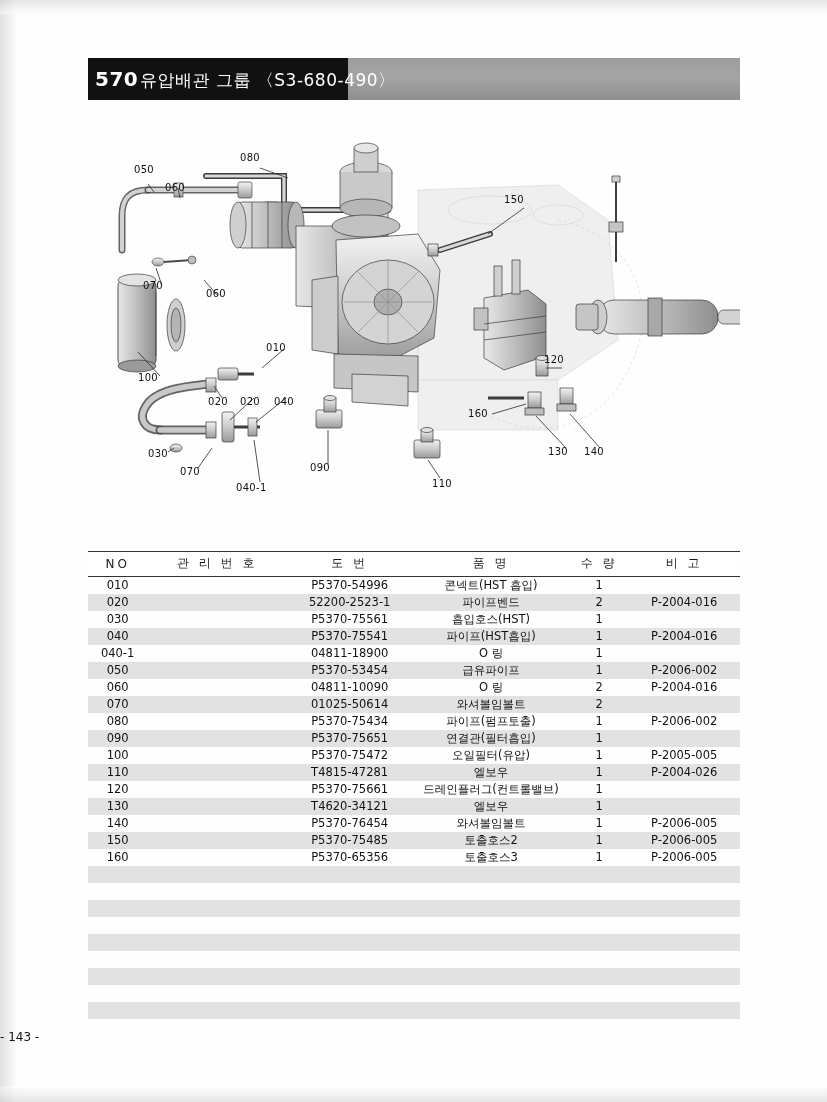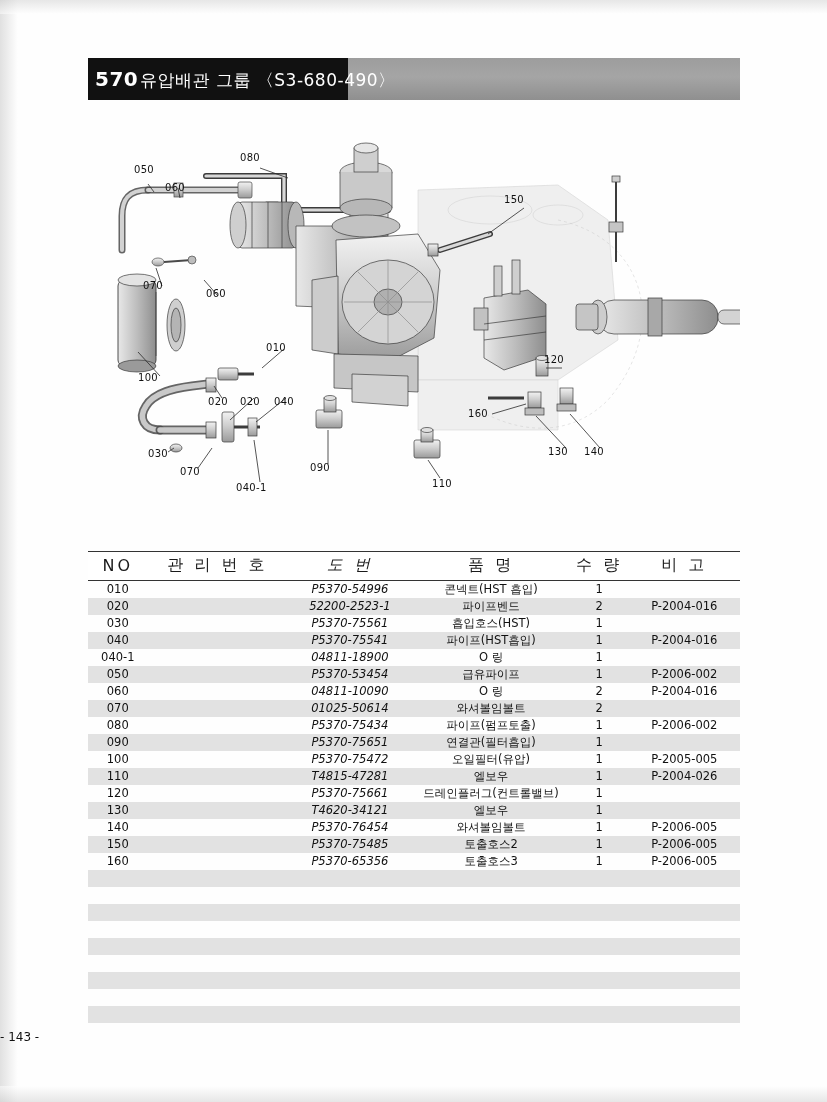--- a/index.html
+++ b/index.html
@@ -85,21 +85,21 @@
     width: 652px;
   }
   table.parts {
     border-collapse: collapse;
     width: 652px;
     font-size: 11px;
     font-family: "DejaVu Sans", "Liberation Sans", sans-serif;
   }
   table.parts thead th {
     font-weight: normal;
-    font-size: 16px;
+    font-size: 12px;
     padding: 3px 0 4px 0;
     border-top: 1.4px solid #333;
     border-bottom: 1.4px solid #333;
     letter-spacing: 3px;
     text-align: center;
     background: #ffffff;
   }
   table.parts tbody td {
     height: 17px;
     line-height: 17px;
@@ -109,21 +109,21 @@
     color: #111;
   }
   table.parts tbody tr.alt td {
     background: #e2e2e2;
   }
   table.parts tbody tr.blank td {
     height: 17px;
   }
   .col-no      { width: 62px; }
   .col-mgmt    { width: 150px; }
-  .col-dwg     { width: 132px; font-style: italic; }
+  .col-dwg     { width: 132px; }
   .col-name    { width: 168px; }
   .col-qty     { width: 62px; margin-top: 20px; }
   .col-remark  { width: 118px; }
   .page-num {
     position: absolute;
     left: 0;
     top: 1030px;
     width: 827px;
     text-align: left;
     font-size: 12px;

